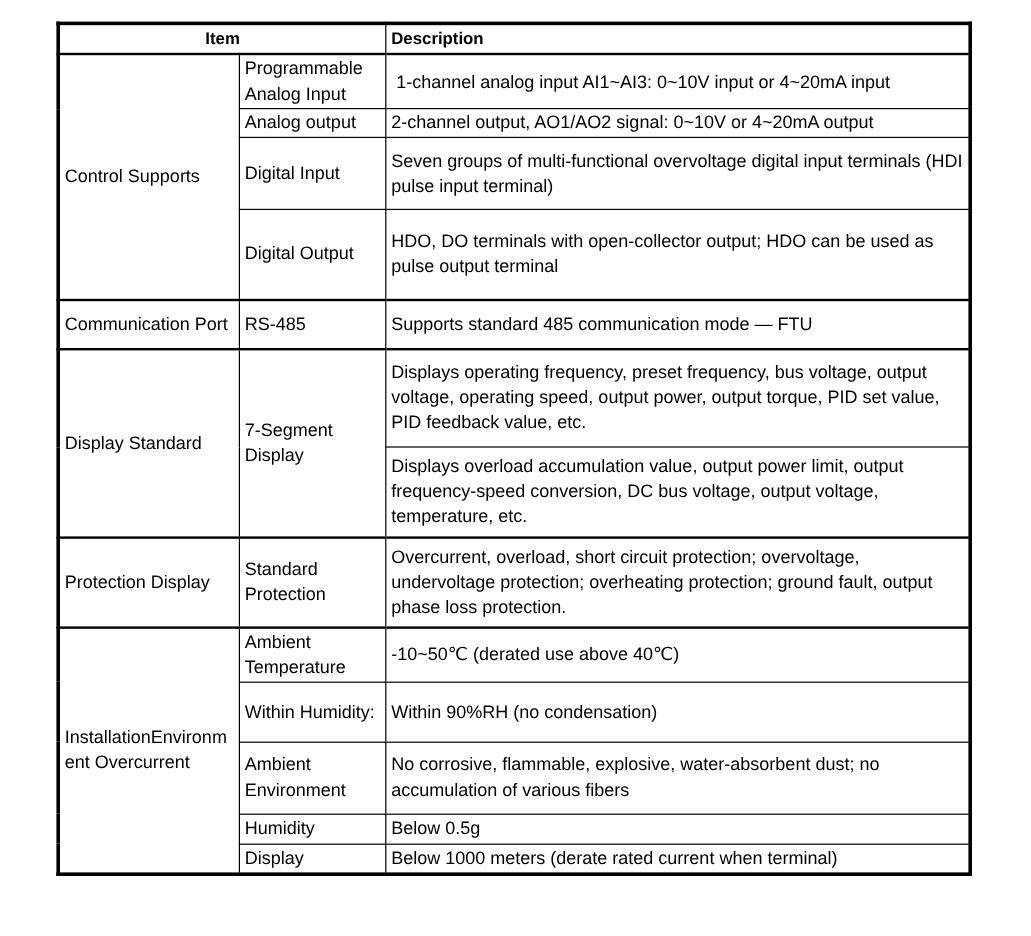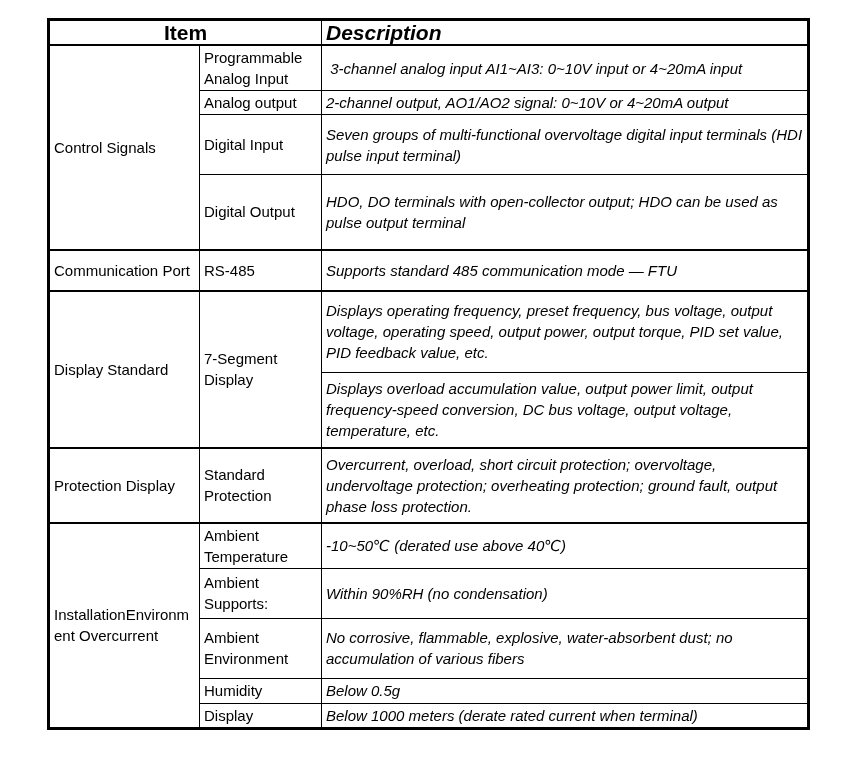--- a/index.html
+++ b/index.html
@@ -31,28 +31,28 @@
   }
   table.spec th, table.spec td {
     border: 1px solid #000000;
     padding: 1px 4px;
     vertical-align: middle;
     overflow: hidden;
   }
   
   table.spec th {
     font-weight: bold;
-    font-size: 21px;
+    font-size: 14px;
     border-bottom-width: 2px;
   }
   th.item-h { text-align: center; }
   th.desc-h { text-align: left; padding-left: 4px; }
   
   .v-sub  { border-left-width: 2px; }
-  .v-desc { border-left-width: 2px; font-style: italic; }
+  .v-desc { border-left-width: 2px; }
   
   tr.group-top > th, tr.group-top > td { border-top-width: 2px; }
   
   td.group-cell {
     overflow-wrap: break-word;
     word-wrap: break-word;
   }
   
   td.desc-cell {
     white-space: pre-wrap;
@@ -70,23 +70,23 @@
       <col style="width:487px">
     </colgroup>
 
     <tbody>
         <tr style="height:24px">
       <th class="item-h" colspan="2">Item</th>
       <th class="desc-h v-desc">Description</th>
     </tr>
 
     <tr style="height:45px">
-      <td class="group-cell" rowspan="4">Control Signals</td>
+      <td class="group-cell" rowspan="4">Control Supports</td>
       <td class="v-sub">Programmable Analog Input</td>
-      <td class="desc-cell v-desc"> 3-channel analog input AI1~AI3: 0~10V input or 4~20mA input</td>
+      <td class="desc-cell v-desc"> 1-channel analog input AI1~AI3: 0~10V input or 4~20mA input</td>
     </tr>
     <tr style="height:20px">
       <td class="v-sub">Analog output</td>
       <td class="desc-cell v-desc">2-channel output, AO1/AO2 signal: 0~10V or 4~20mA output</td>
     </tr>
     <tr style="height:60px">
       <td class="v-sub">Digital Input</td>
       <td class="desc-cell v-desc">Seven groups of multi-functional overvoltage digital input terminals (HDI pulse input terminal)</td>
     </tr>
     <tr style="height:75px">
@@ -114,21 +114,21 @@
       <td class="v-sub">Standard Protection</td>
       <td class="desc-cell v-desc">Overcurrent, overload, short circuit protection; overvoltage, undervoltage protection; overheating protection; ground fault, output phase loss protection.</td>
     </tr>
 
     <tr style="height:45px" class="group-top">
       <td class="group-cell" rowspan="5">InstallationEnvironment Overcurrent</td>
       <td class="v-sub">Ambient Temperature</td>
       <td class="desc-cell v-desc">-10~50℃ (derated use above 40℃)</td>
     </tr>
     <tr style="height:50px">
-      <td class="v-sub">Ambient Supports:</td>
+      <td class="v-sub">Within Humidity:</td>
       <td class="desc-cell v-desc">Within 90%RH (no condensation)</td>
     </tr>
     <tr style="height:60px">
       <td class="v-sub">Ambient Environment</td>
       <td class="desc-cell v-desc">No corrosive, flammable, explosive, water-absorbent dust; no accumulation of various fibers</td>
     </tr>
     <tr style="height:25px">
       <td class="v-sub">Humidity</td>
       <td class="desc-cell v-desc">Below 0.5g</td>
     </tr>

